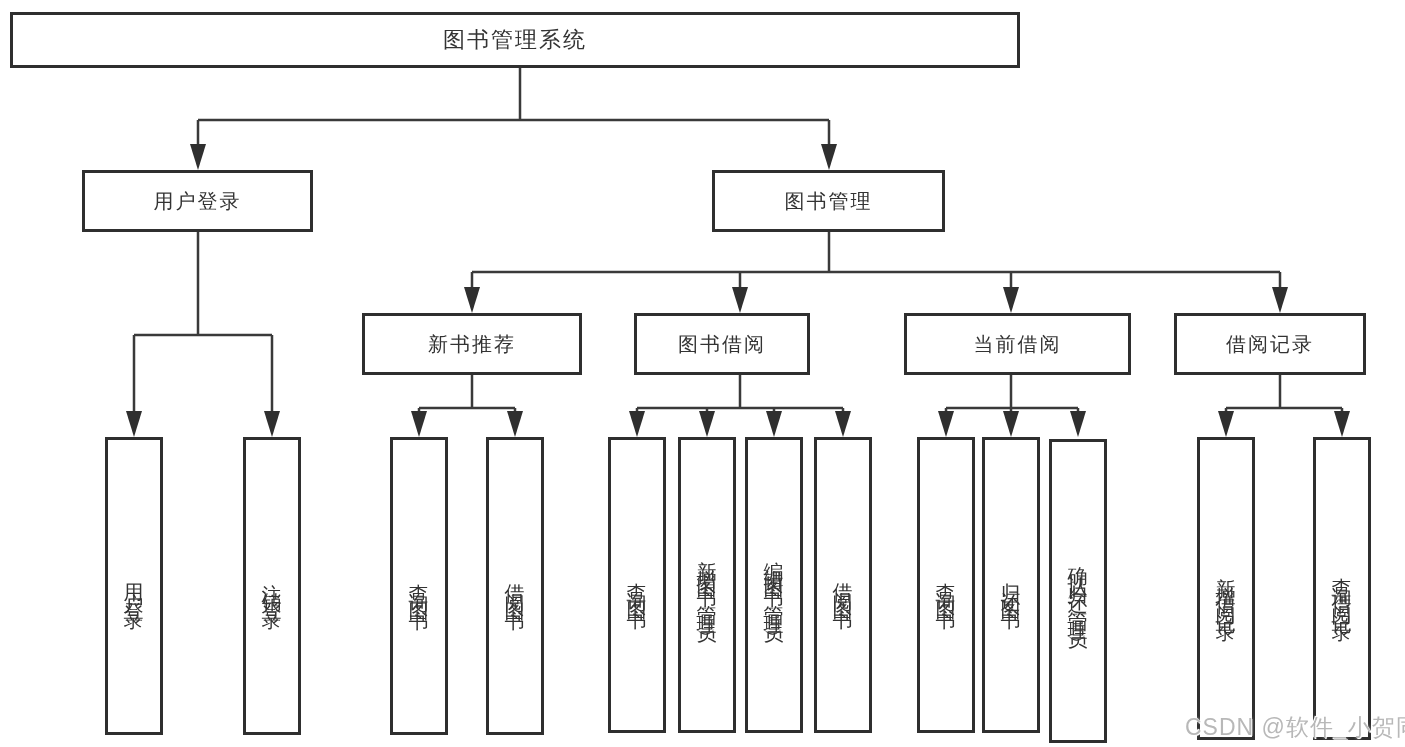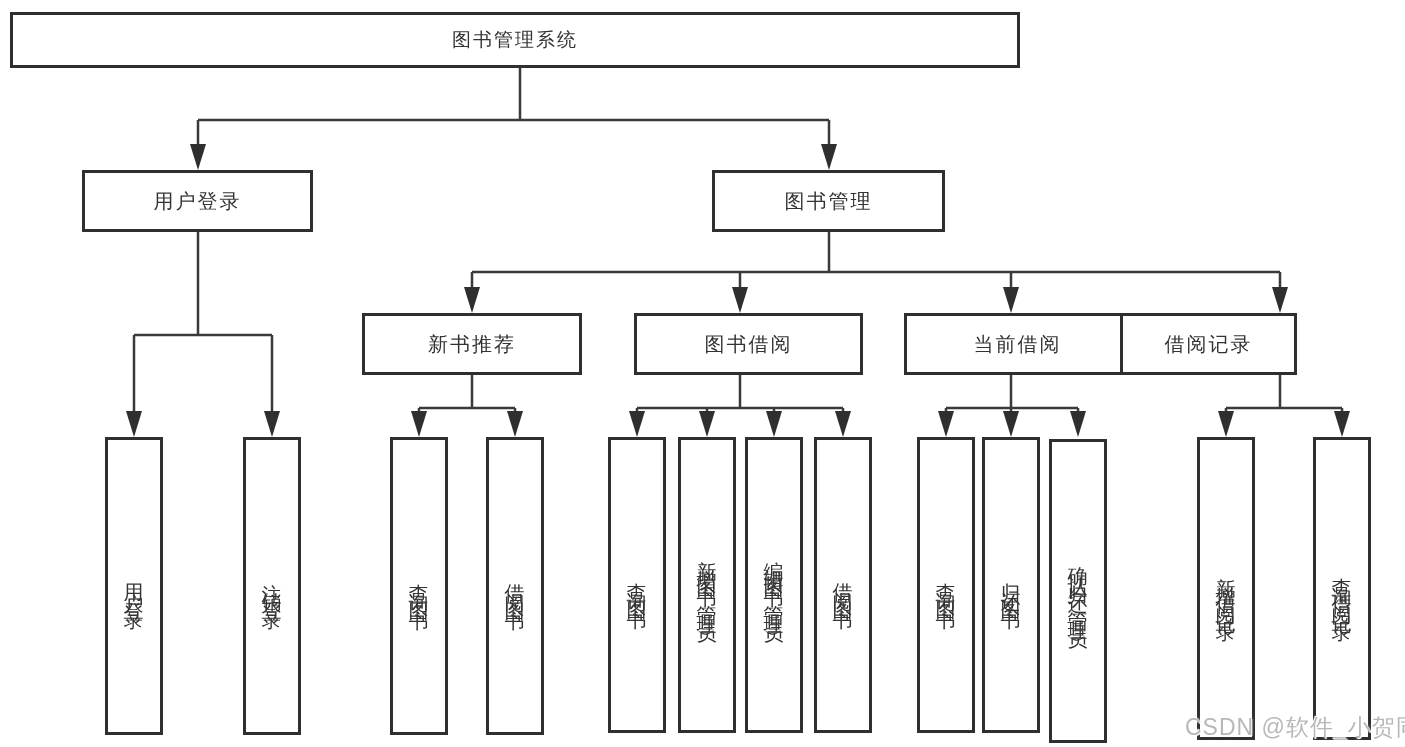--- a/index.html
+++ b/index.html
@@ -6,21 +6,21 @@
   .stage{
     position:relative;width:1405px;height:747px;background:#ffffff;overflow:hidden;
     font-family:"Liberation Sans","DejaVu Sans",sans-serif;color:#333333;
   }
   .wires{position:absolute;left:0;top:0;width:1405px;height:747px;}
   .hbox,.vbox{
     position:absolute;box-sizing:border-box;background:#ffffff;
     border:3px solid #2f2f2f;display:flex;align-items:center;justify-content:center;
   }
   .hbox span{font-size:20px;letter-spacing:2px;color:#333333;white-space:nowrap;}
-  .root span{font-size:19px;text-align:right;}
+  .root span{font-size:22px;text-align:right;}
   .vbox{width:58px;}
   .vtext{
     writing-mode:vertical-rl;text-orientation:mixed;
     font-size:20px;letter-spacing:9px;color:#333333;line-height:1;
   }
   .watermark{
     position:absolute;left:1185px;top:712px;font-size:23px;letter-spacing:1px;
     color:#b8b8b8;white-space:nowrap;z-index:5;
     text-shadow:1px 1px 0 #ffffff,-1px -1px 0 #ffffff,0 0 3px #ffffff;
   }
@@ -80,27 +80,27 @@
   <div class="hbox" style="left:82px;top:170px;width:231px;height:62px">
     <span>用户登录</span>
   </div>
   <div class="hbox" style="left:712px;top:170px;width:233px;height:62px">
     <span>图书管理</span>
   </div>
 
   <div class="hbox" style="left:362px;top:313px;width:220px;height:62px">
     <span>新书推荐</span>
   </div>
-  <div class="hbox" style="left:634px;top:313px;width:229px;height:62px">
+  <div class="hbox" style="left:634px;top:313px;width:176px;height:62px">
     <span>图书借阅</span>
   </div>
   <div class="hbox" style="left:904px;top:313px;width:227px;height:62px">
     <span>当前借阅</span>
   </div>
-  <div class="hbox" style="left:1120px;top:313px;width:177px;height:62px">
+  <div class="hbox" style="left:1174px;top:313px;width:192px;height:62px">
     <span>借阅记录</span>
   </div>
 
   <div class="vbox" style="left:105px;top:437px;height:298px">
     <span class="vtext">用户登录</span>
   </div>
   <div class="vbox" style="left:243px;top:437px;height:298px">
     <span class="vtext">注销登录</span>
   </div>
 

